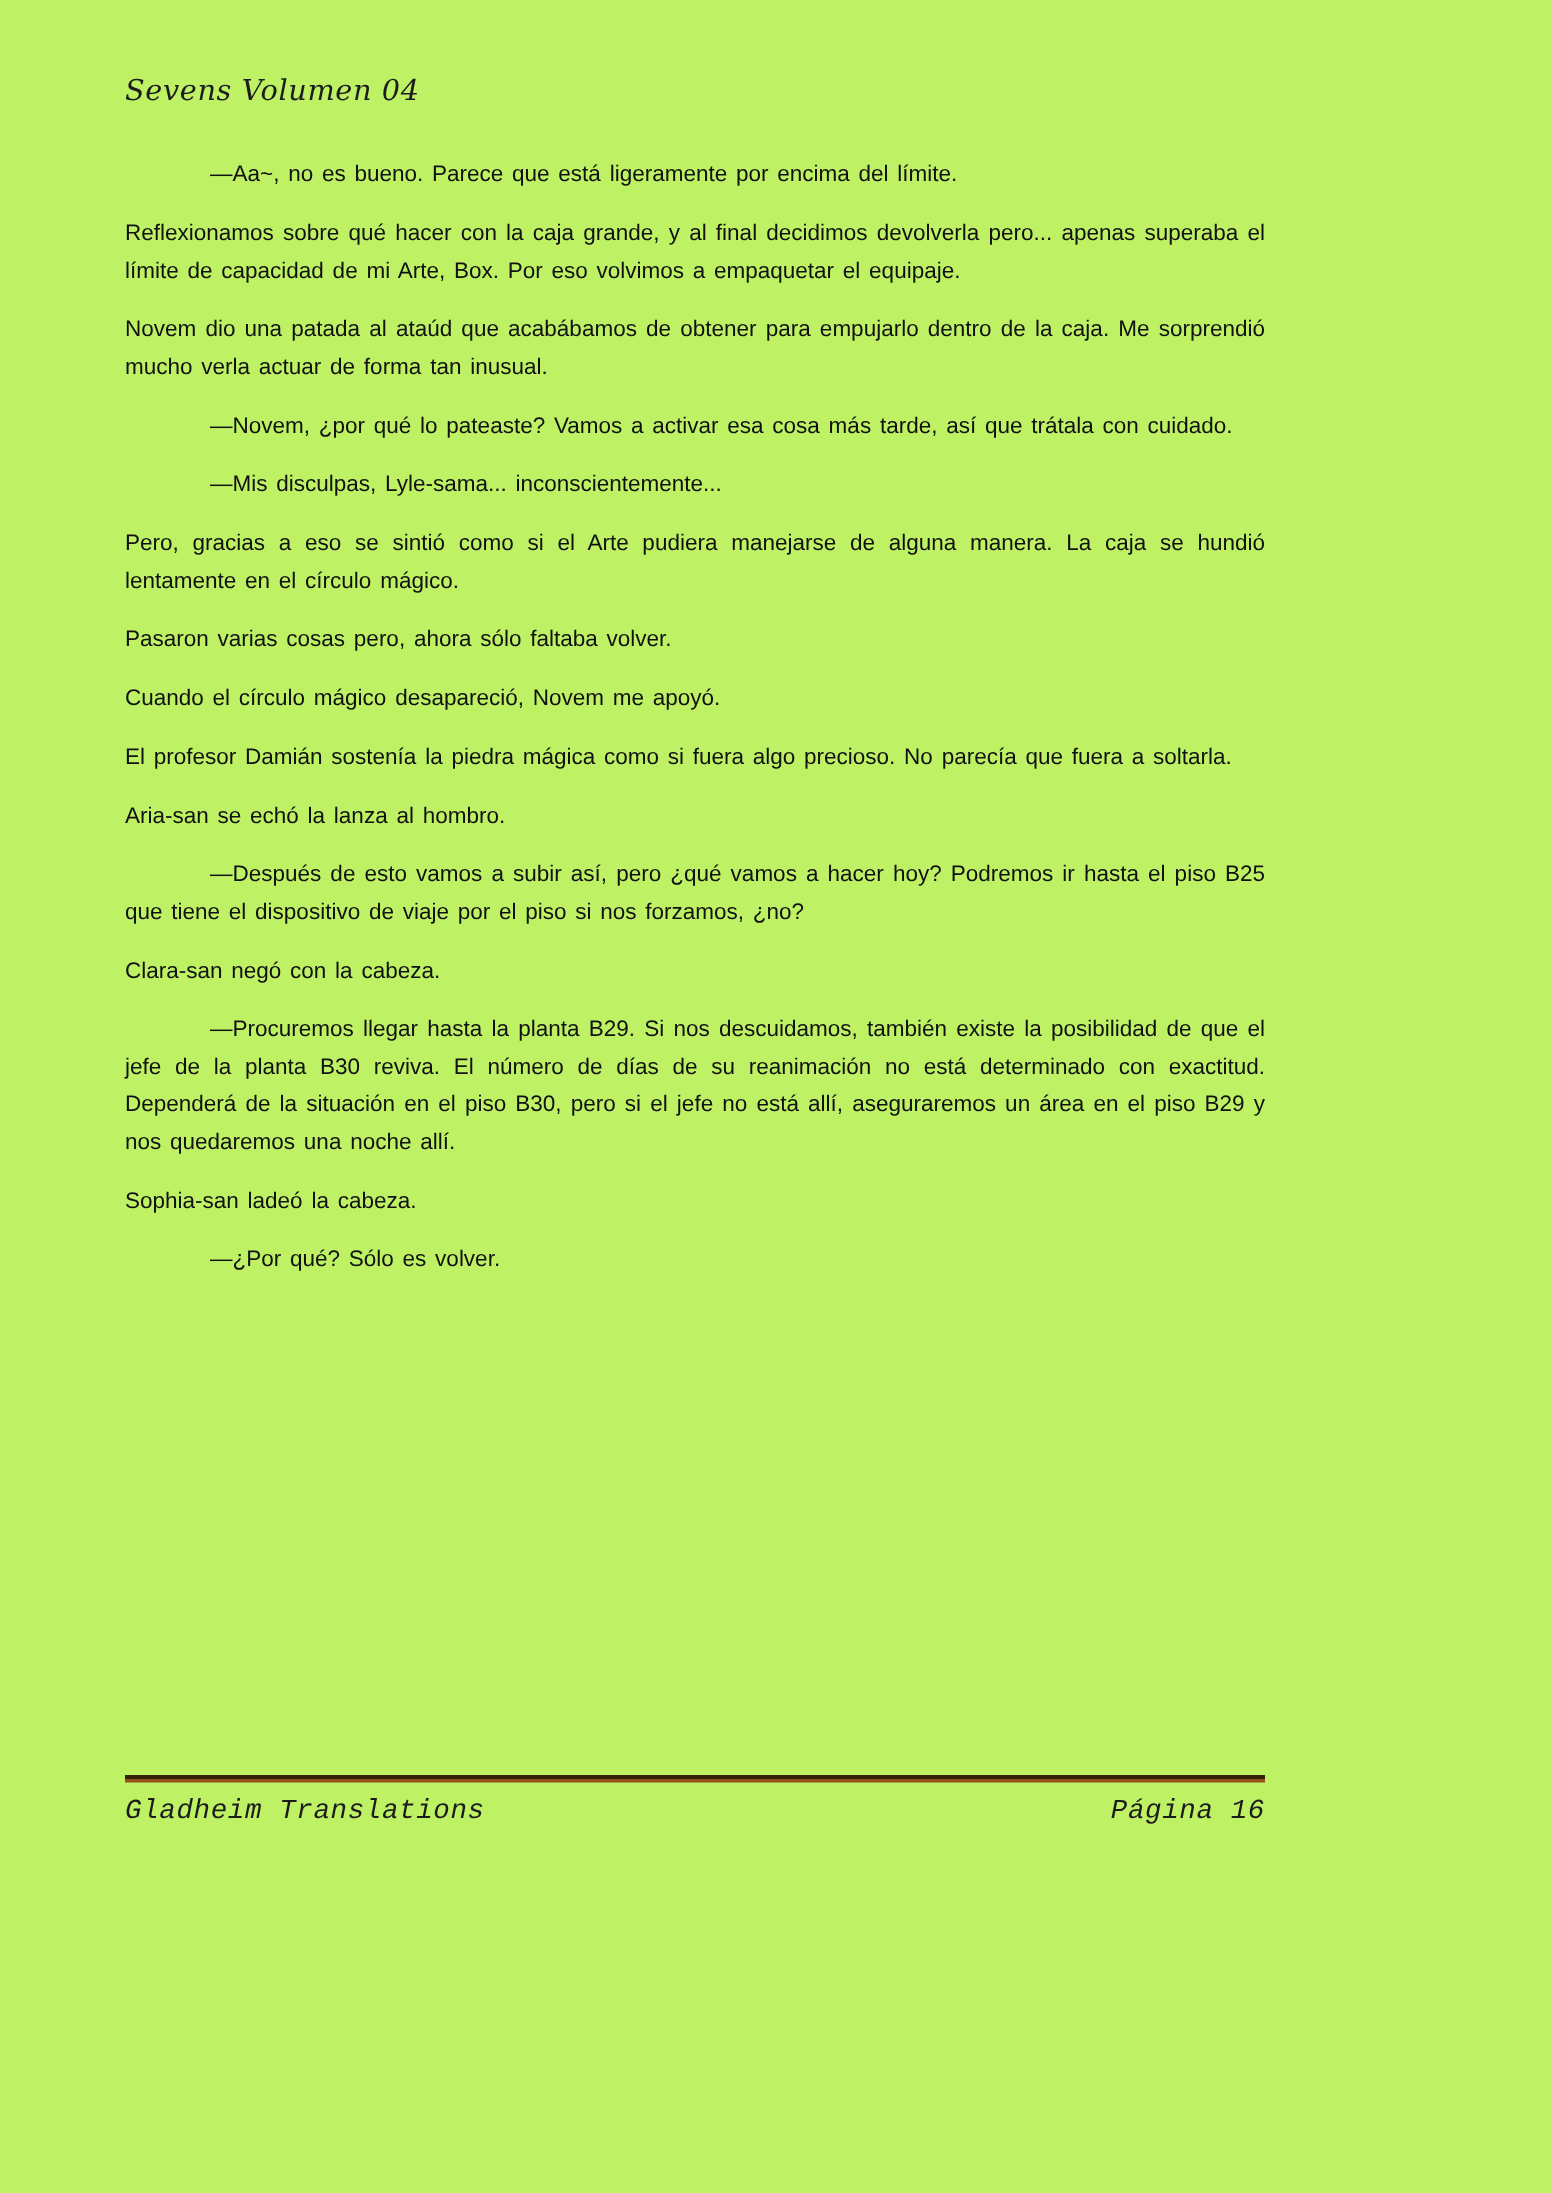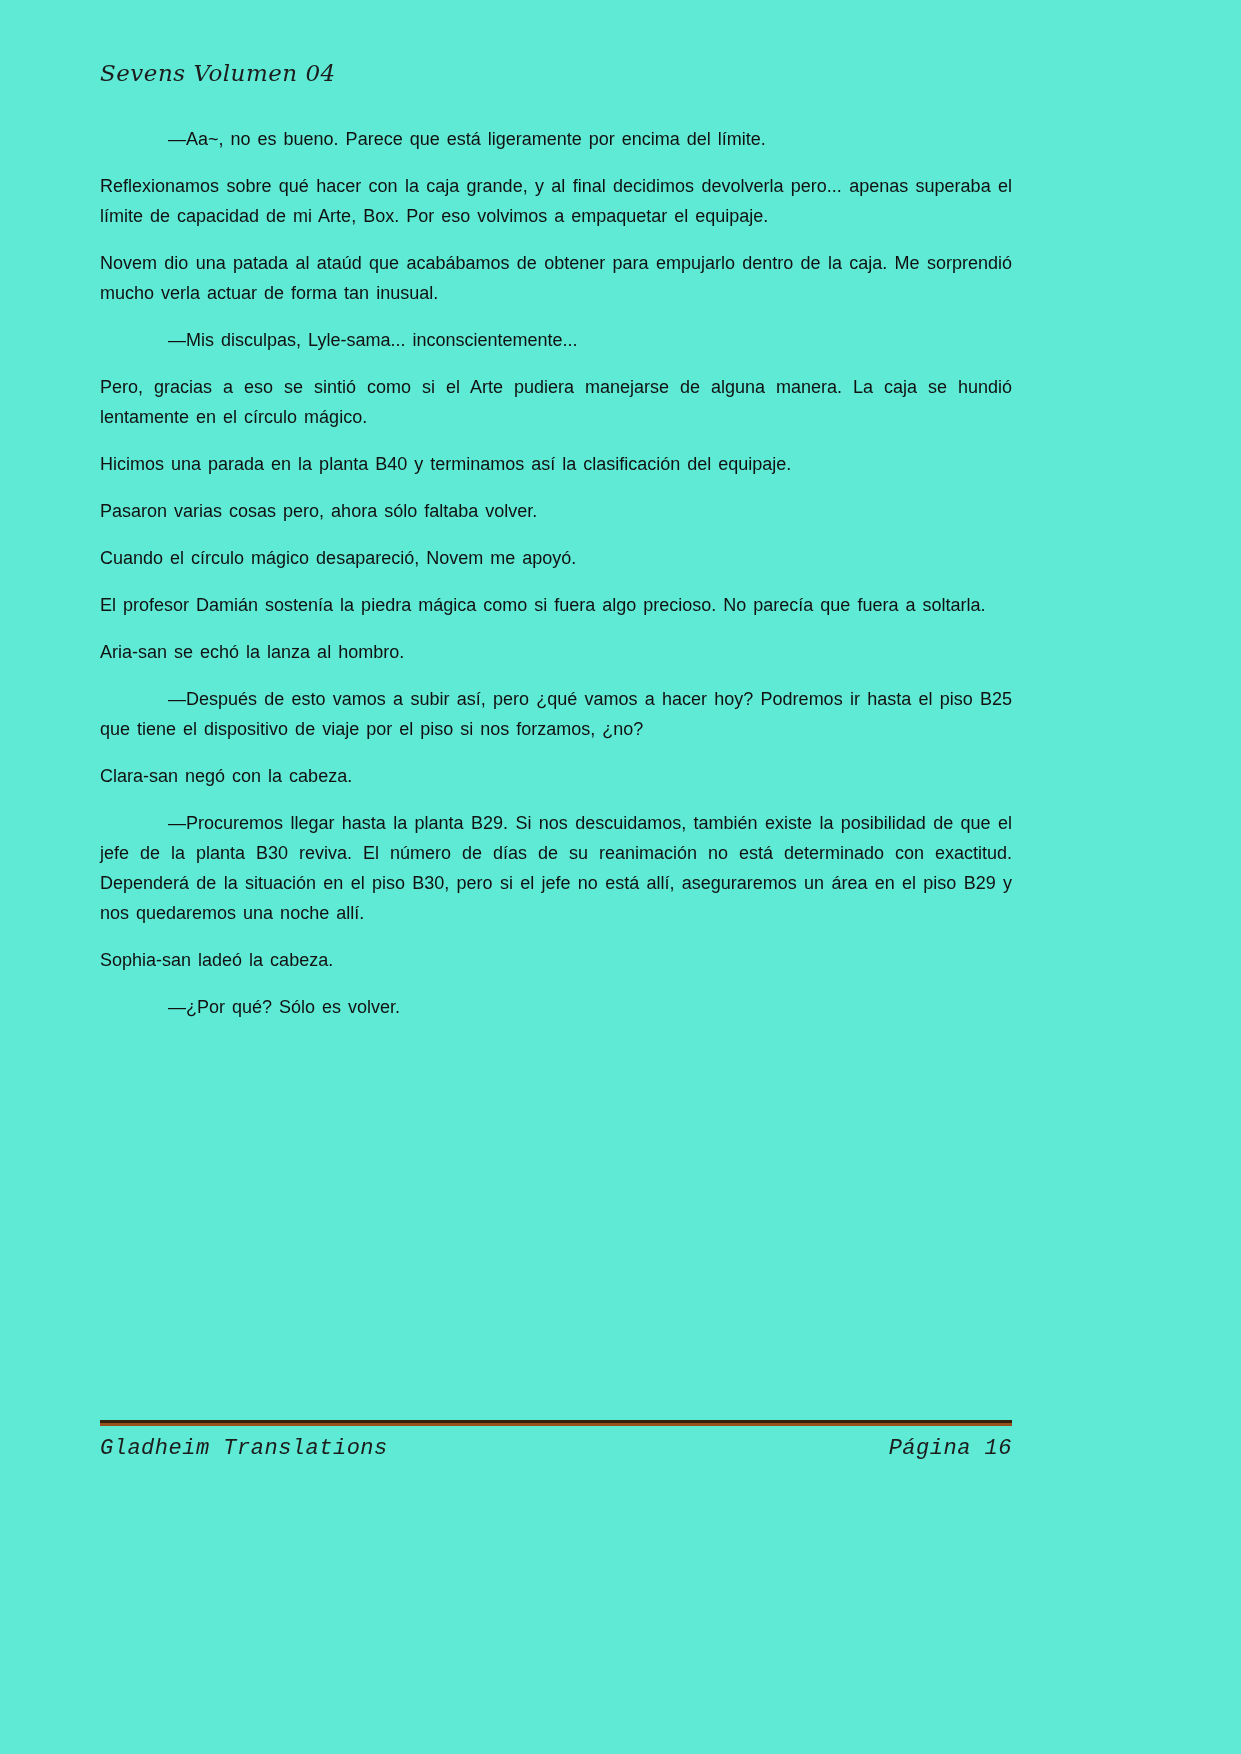--- a/index.html
+++ b/index.html
@@ -5,21 +5,21 @@
   html, body {
     margin: 0;
     padding: 0;
     background: #7d7d7d;
   }
   .page {
     position: relative;
     width: 1241px;
     height: 1754px;
     margin: 0 auto;
-    background: #5eead4;
+    background: #bef264;
     box-sizing: border-box;
     padding: 60px 229px 0 100px;
     font-family: "Liberation Sans", sans-serif;
     color: #111111;
     overflow: hidden;
   }
   .page-header {
     font-family: "DejaVu Serif", serif;
     font-style: italic;
     font-size: 23px;
@@ -65,23 +65,23 @@
 <div class="page">
 
   <div class="page-header">
     <span>Sevens Volumen 04</span>
   </div>
 
   <div class="content" id="content">
       <p class="indent">—Aa~, no es bueno. Parece que está ligeramente por encima del límite.</p>
       <p class="">Reflexionamos sobre qué hacer con la caja grande, y al final decidimos devolverla pero... apenas superaba el límite de capacidad de mi Arte, Box. Por eso volvimos a empaquetar el equipaje.</p>
       <p class="">Novem dio una patada al ataúd que acabábamos de obtener para empujarlo dentro de la caja. Me sorprendió mucho verla actuar de forma tan inusual.</p>
+      <p class="indent">—Novem, ¿por qué lo pateaste? Vamos a activar esa cosa más tarde, así que trátala con cuidado.</p>
       <p class="indent">—Mis disculpas, Lyle-sama... inconscientemente...</p>
       <p class="">Pero, gracias a eso se sintió como si el Arte pudiera manejarse de alguna manera. La caja se hundió lentamente en el círculo mágico.</p>
-      <p class="">Hicimos una parada en la planta B40 y terminamos así la clasificación del equipaje.</p>
       <p class="">Pasaron varias cosas pero, ahora sólo faltaba volver.</p>
       <p class="">Cuando el círculo mágico desapareció, Novem me apoyó.</p>
       <p class="">El profesor Damián sostenía la piedra mágica como si fuera algo precioso. No parecía que fuera a soltarla.</p>
       <p class="">Aria-san se echó la lanza al hombro.</p>
       <p class="indent">—Después de esto vamos a subir así, pero ¿qué vamos a hacer hoy? Podremos ir hasta el piso B25 que tiene el dispositivo de viaje por el piso si nos forzamos, ¿no?</p>
       <p class="">Clara-san negó con la cabeza.</p>
       <p class="indent">—Procuremos llegar hasta la planta B29. Si nos descuidamos, también existe la posibilidad de que el jefe de la planta B30 reviva. El número de días de su reanimación no está determinado con exactitud. Dependerá de la situación en el piso B30, pero si el jefe no está allí, aseguraremos un área en el piso B29 y nos quedaremos una noche allí.</p>
       <p class="">Sophia-san ladeó la cabeza.</p>
       <p class="indent">—¿Por qué? Sólo es volver.</p>
     </div>

